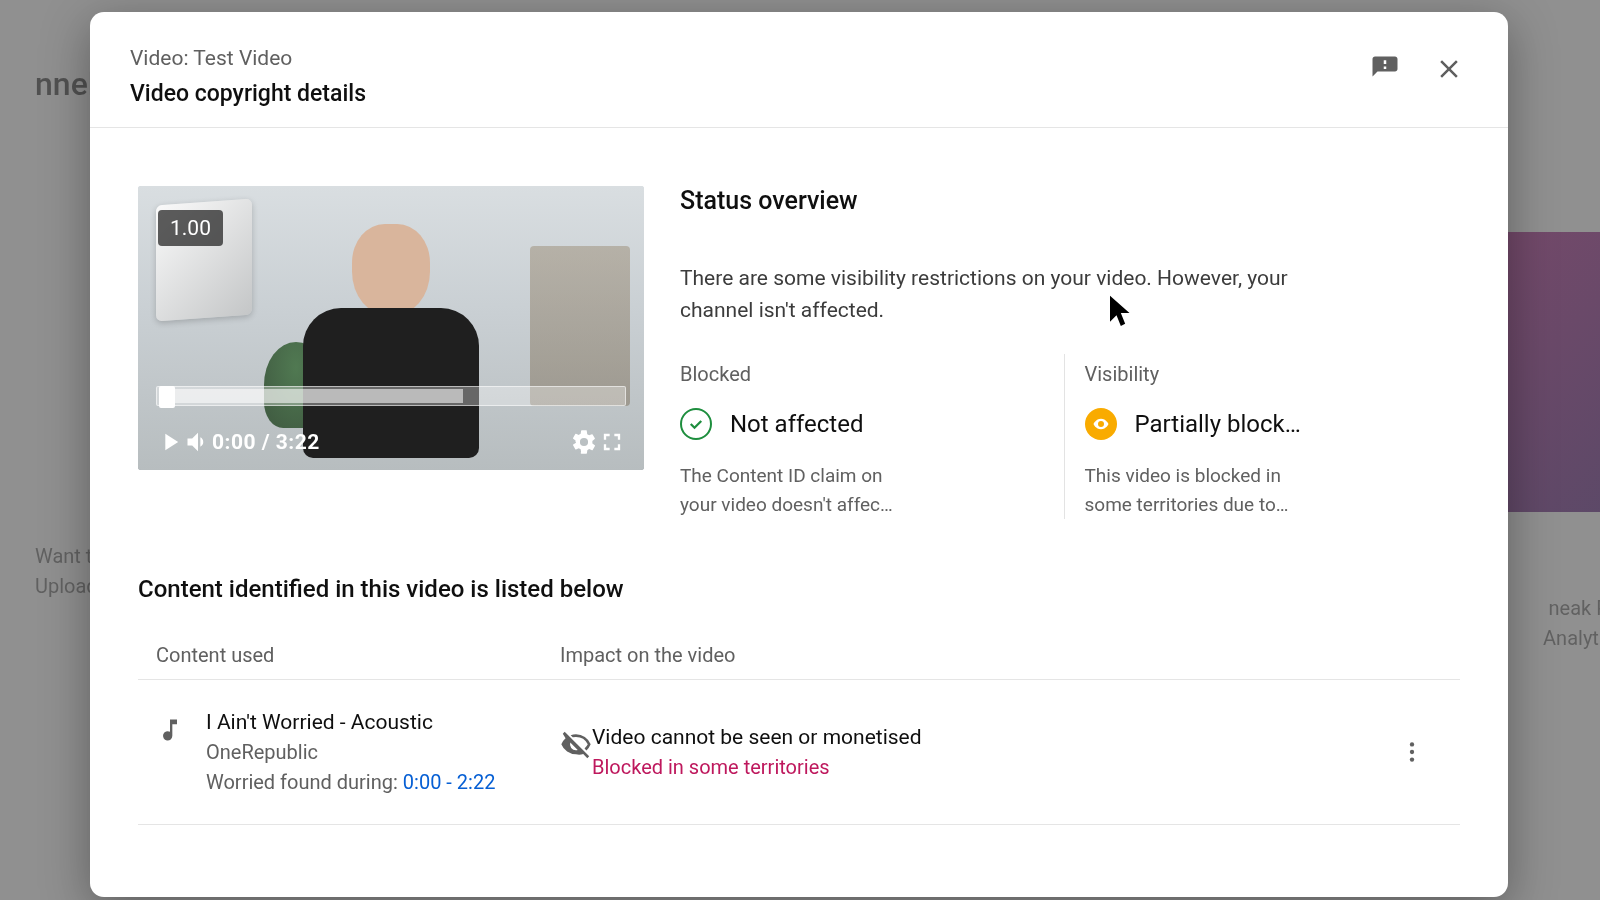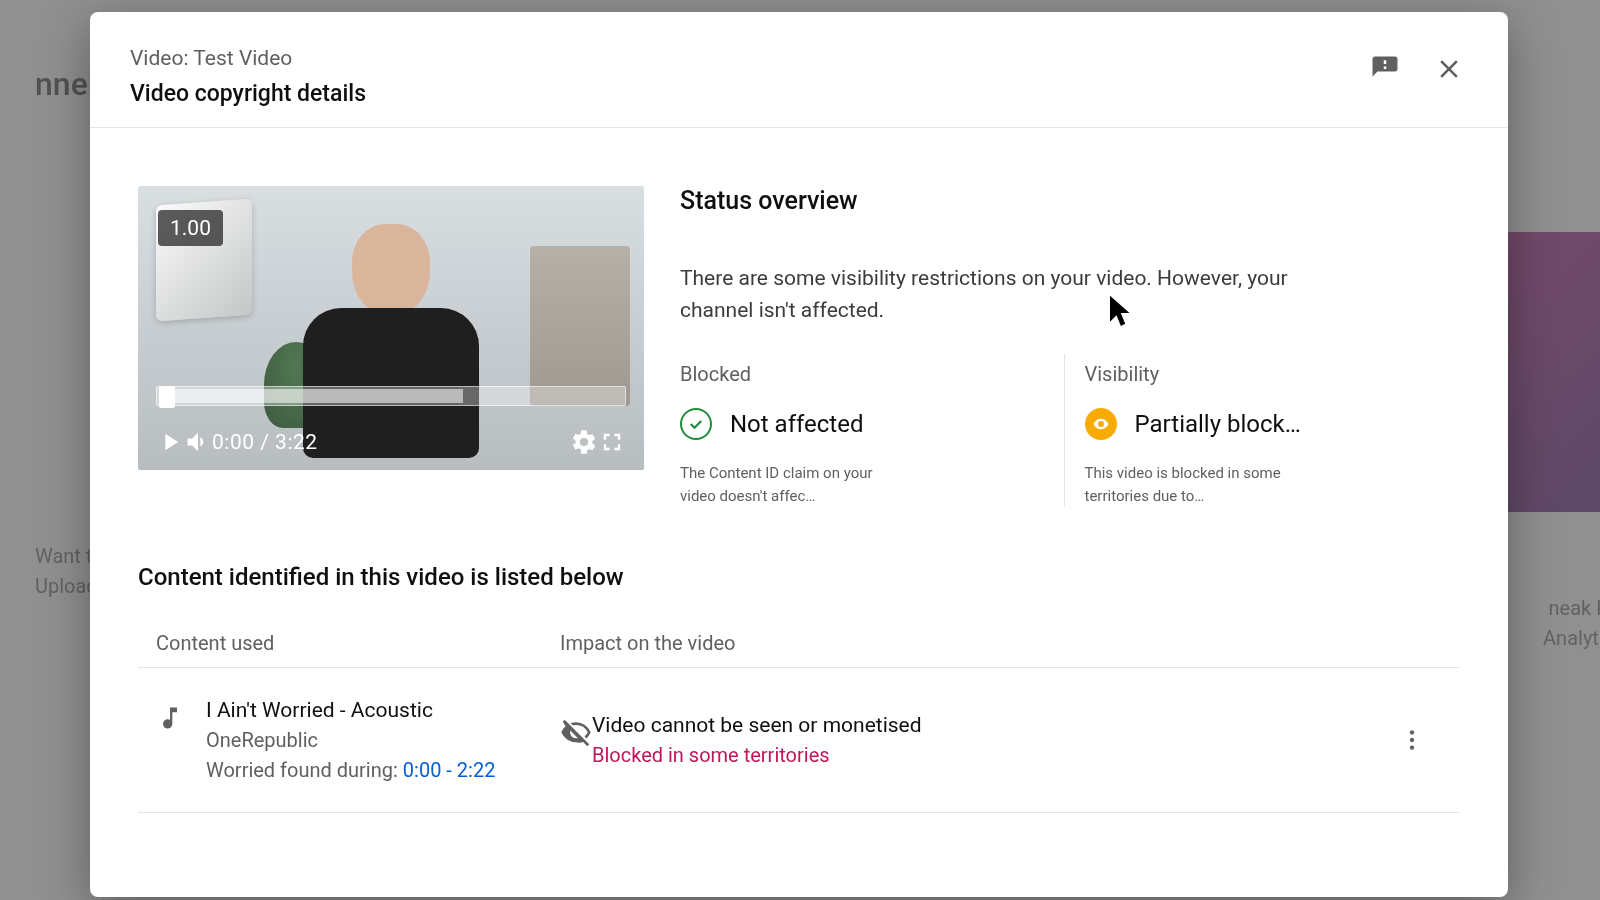--- a/index.html
+++ b/index.html
@@ -56,21 +56,21 @@
     right: -40px; top: 626px;
     font-size: 20px; color:#3c3c3c; opacity:0.55;
   }
 
   .modal {
     position: absolute;
     left: 90px; top: 12px;
     width: 1418px;
     height: 885px;
     background: #fff;
-    border-radius: 8px;
+    border-radius: 14px;
     box-shadow: 0 12px 48px rgba(0,0,0,0.35);
     overflow: hidden;
   }
   .modal-header {
     padding: 34px 40px 20px 40px;
     border-bottom: 1px solid #e5e5e5;
     display: flex;
     align-items: flex-start;
     justify-content: space-between;
   }
@@ -168,37 +168,38 @@
   .progress-knob {
     position:absolute; left:2px; top:-1px;
     width:16px; height:22px;
     background:#fff;
     border-radius:2px;
   }
   .controls {
     position:absolute; left:18px; right:18px; bottom:14px;
     display:flex; align-items:center; 
     color:#fff;
+    font-weight:bold;
   }
   .ctrl-icon svg { width:28px; height:28px; fill:#fff; display:block; }
   .time-label { font-size:21px; letter-spacing:0.5px; }
   .controls-spacer { flex:1; }
 
   .status-col { flex:1; }
   .status-title { font-size:25px; font-weight:500; color:#0f0f0f; margin-bottom:22px; }
   .status-desc { font-size:21px; color:#3c3c3c; line-height:1.5; max-width:680px; margin-bottom:28px;margin-top:48px; }
 
   .status-cards { display:flex; }
   .status-card { flex:1; padding: 8px 20px 0 20px; }
   .status-card.first { padding-left:0; }
   .status-card + .status-card { border-left:1px solid #e3e3e3; }
   .card-label { font-size:20px; color:#606060; margin-bottom:22px; }
   .card-row { display:flex; align-items:center; gap:18px; margin-bottom:22px; }
   .card-value { font-size:24px; color:#0f0f0f; white-space:nowrap; overflow:hidden; text-overflow:ellipsis; max-width:170px; }
-  .card-sub { font-size:15px; color:#606060; line-height:1.5; max-width:220px; }
+  .card-sub { font-size:19px; color:#606060; line-height:1.5; max-width:220px; }
 
   .check-circle {
     width:32px; height:32px; border:2.5px solid #1e8e3e; border-radius:50%;
     display:flex; align-items:center; justify-content:center; flex:0 0 auto;
   }
   .check-circle svg { width:18px; height:18px; stroke:#1e8e3e; stroke-width:3; fill:none; }
   .eye-badge {
     width:32px; height:32px; border-radius:50%;
     background:#f9ab00;
     display:flex; align-items:center; justify-content:center; flex:0 0 auto;

